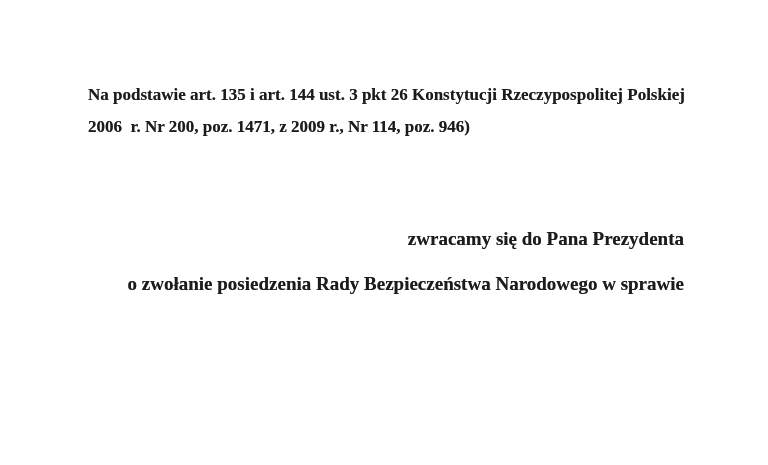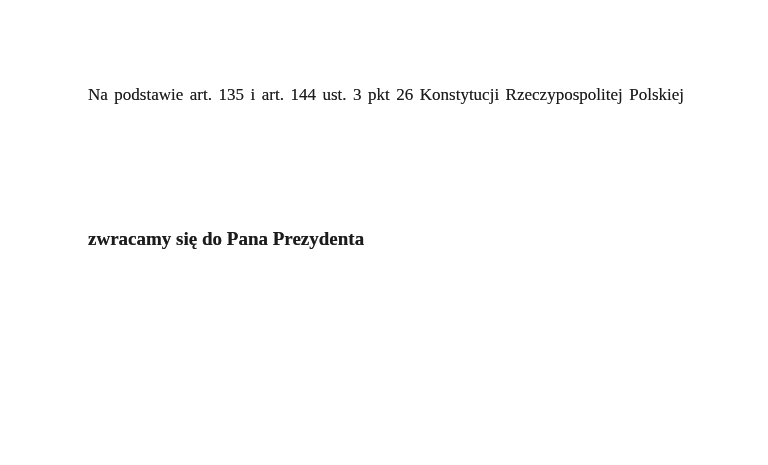--- a/index.html
+++ b/index.html
@@ -20,48 +20,51 @@
   .text-block {
     position: absolute;
     left: 88px;
     width: 596px;
   }
   .legal-basis {
     top: 79px;
     font-size: 17px;
     line-height: 31.5px;
     text-shadow: 0 0 0.5px rgba(20,20,20,0.55);
+    font-weight: bold;
   }
   .legal-basis .line-justified {
     text-align: justify;
     text-align-last: justify;
     white-space: nowrap;
   }
   .legal-basis .line-last {
     text-align: left;
     white-space: pre-wrap;
   }
   .request {
     top: 216px;
     font-size: 19px;
     line-height: 45px;
     font-weight: 700;
-    text-align: left;
+    text-align: right;
     text-shadow: 0 0 0.6px rgba(20,20,20,0.6);
   }
   .request .line {
     white-space: nowrap;
   }
 </style>
 </head>
 <body>
 
 <div class="doc-page">
 
   <div class="text-block legal-basis">
     <div class="line-justified">Na podstawie art. 135 i art. 144 ust. 3 pkt 26 Konstytucji Rzeczypospolitej Polskiej</div>
+    <div class="line-last">2006&nbsp; r. Nr 200, poz. 1471, z 2009 r., Nr 114, poz. 946)</div>
   </div>
 
   <div class="text-block request">
     <div class="line">zwracamy się do Pana Prezydenta</div>
+    <div class="line">o zwołanie posiedzenia Rady Bezpieczeństwa Narodowego w sprawie</div>
   </div>
 
 </div>
 
 </body></html>

